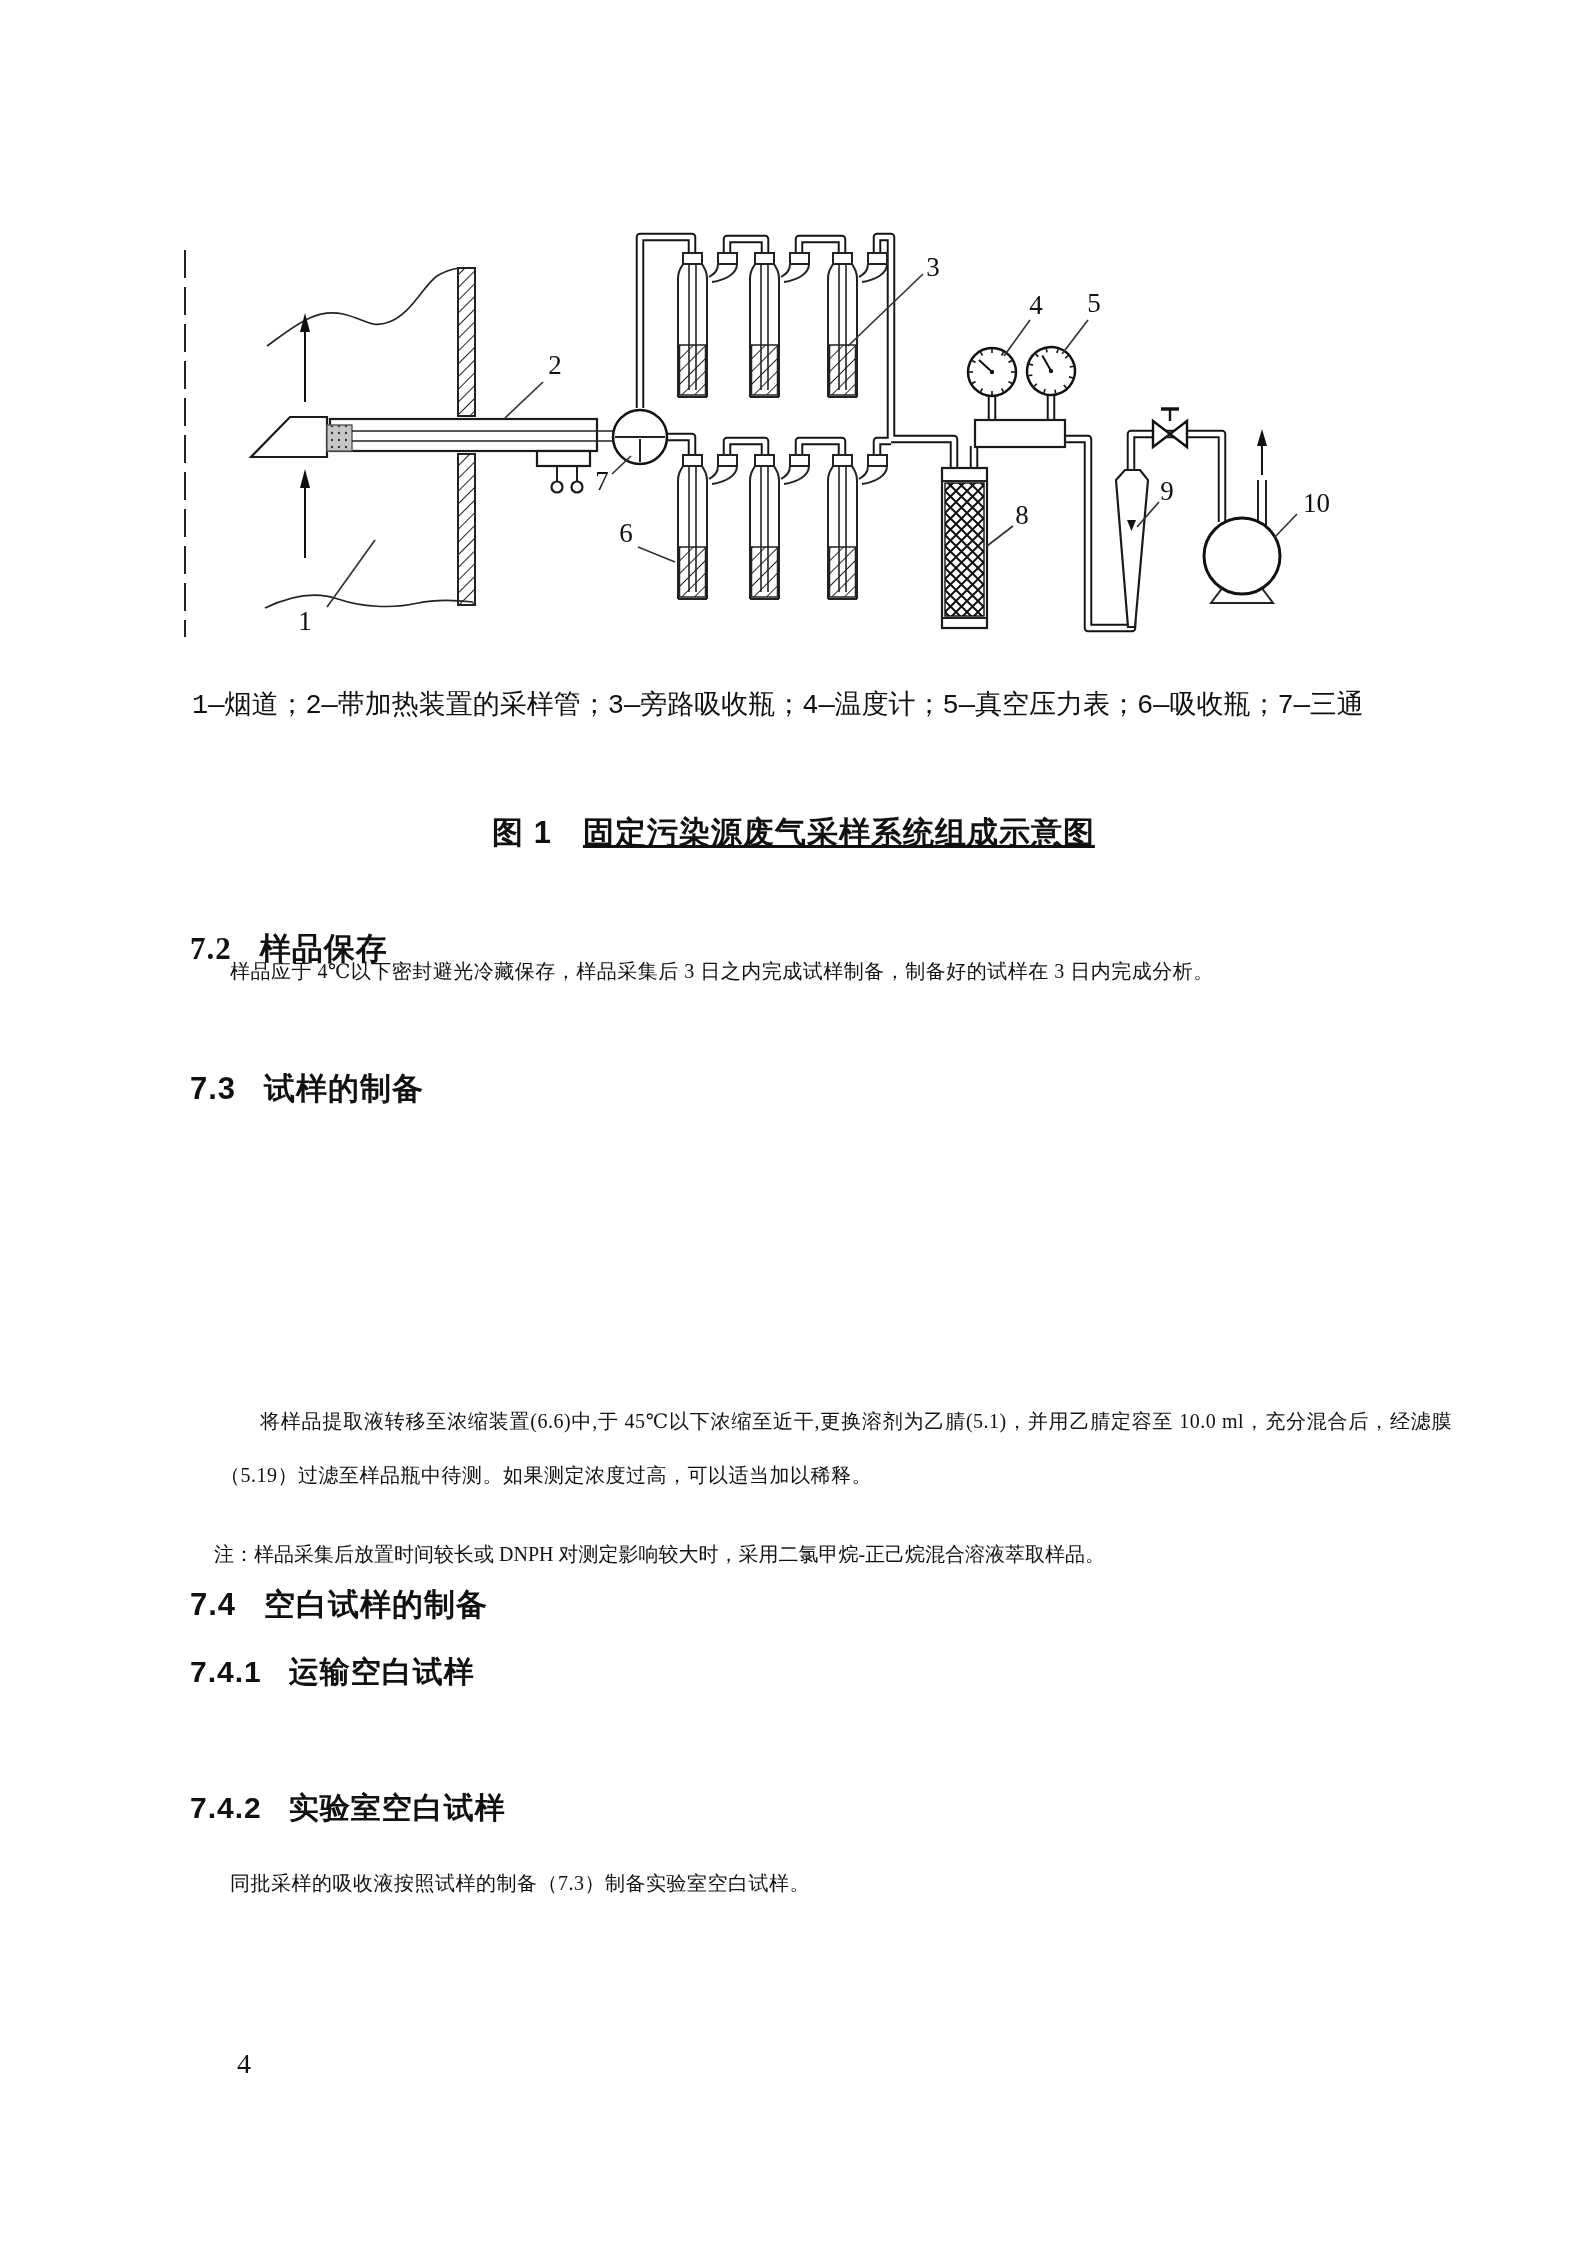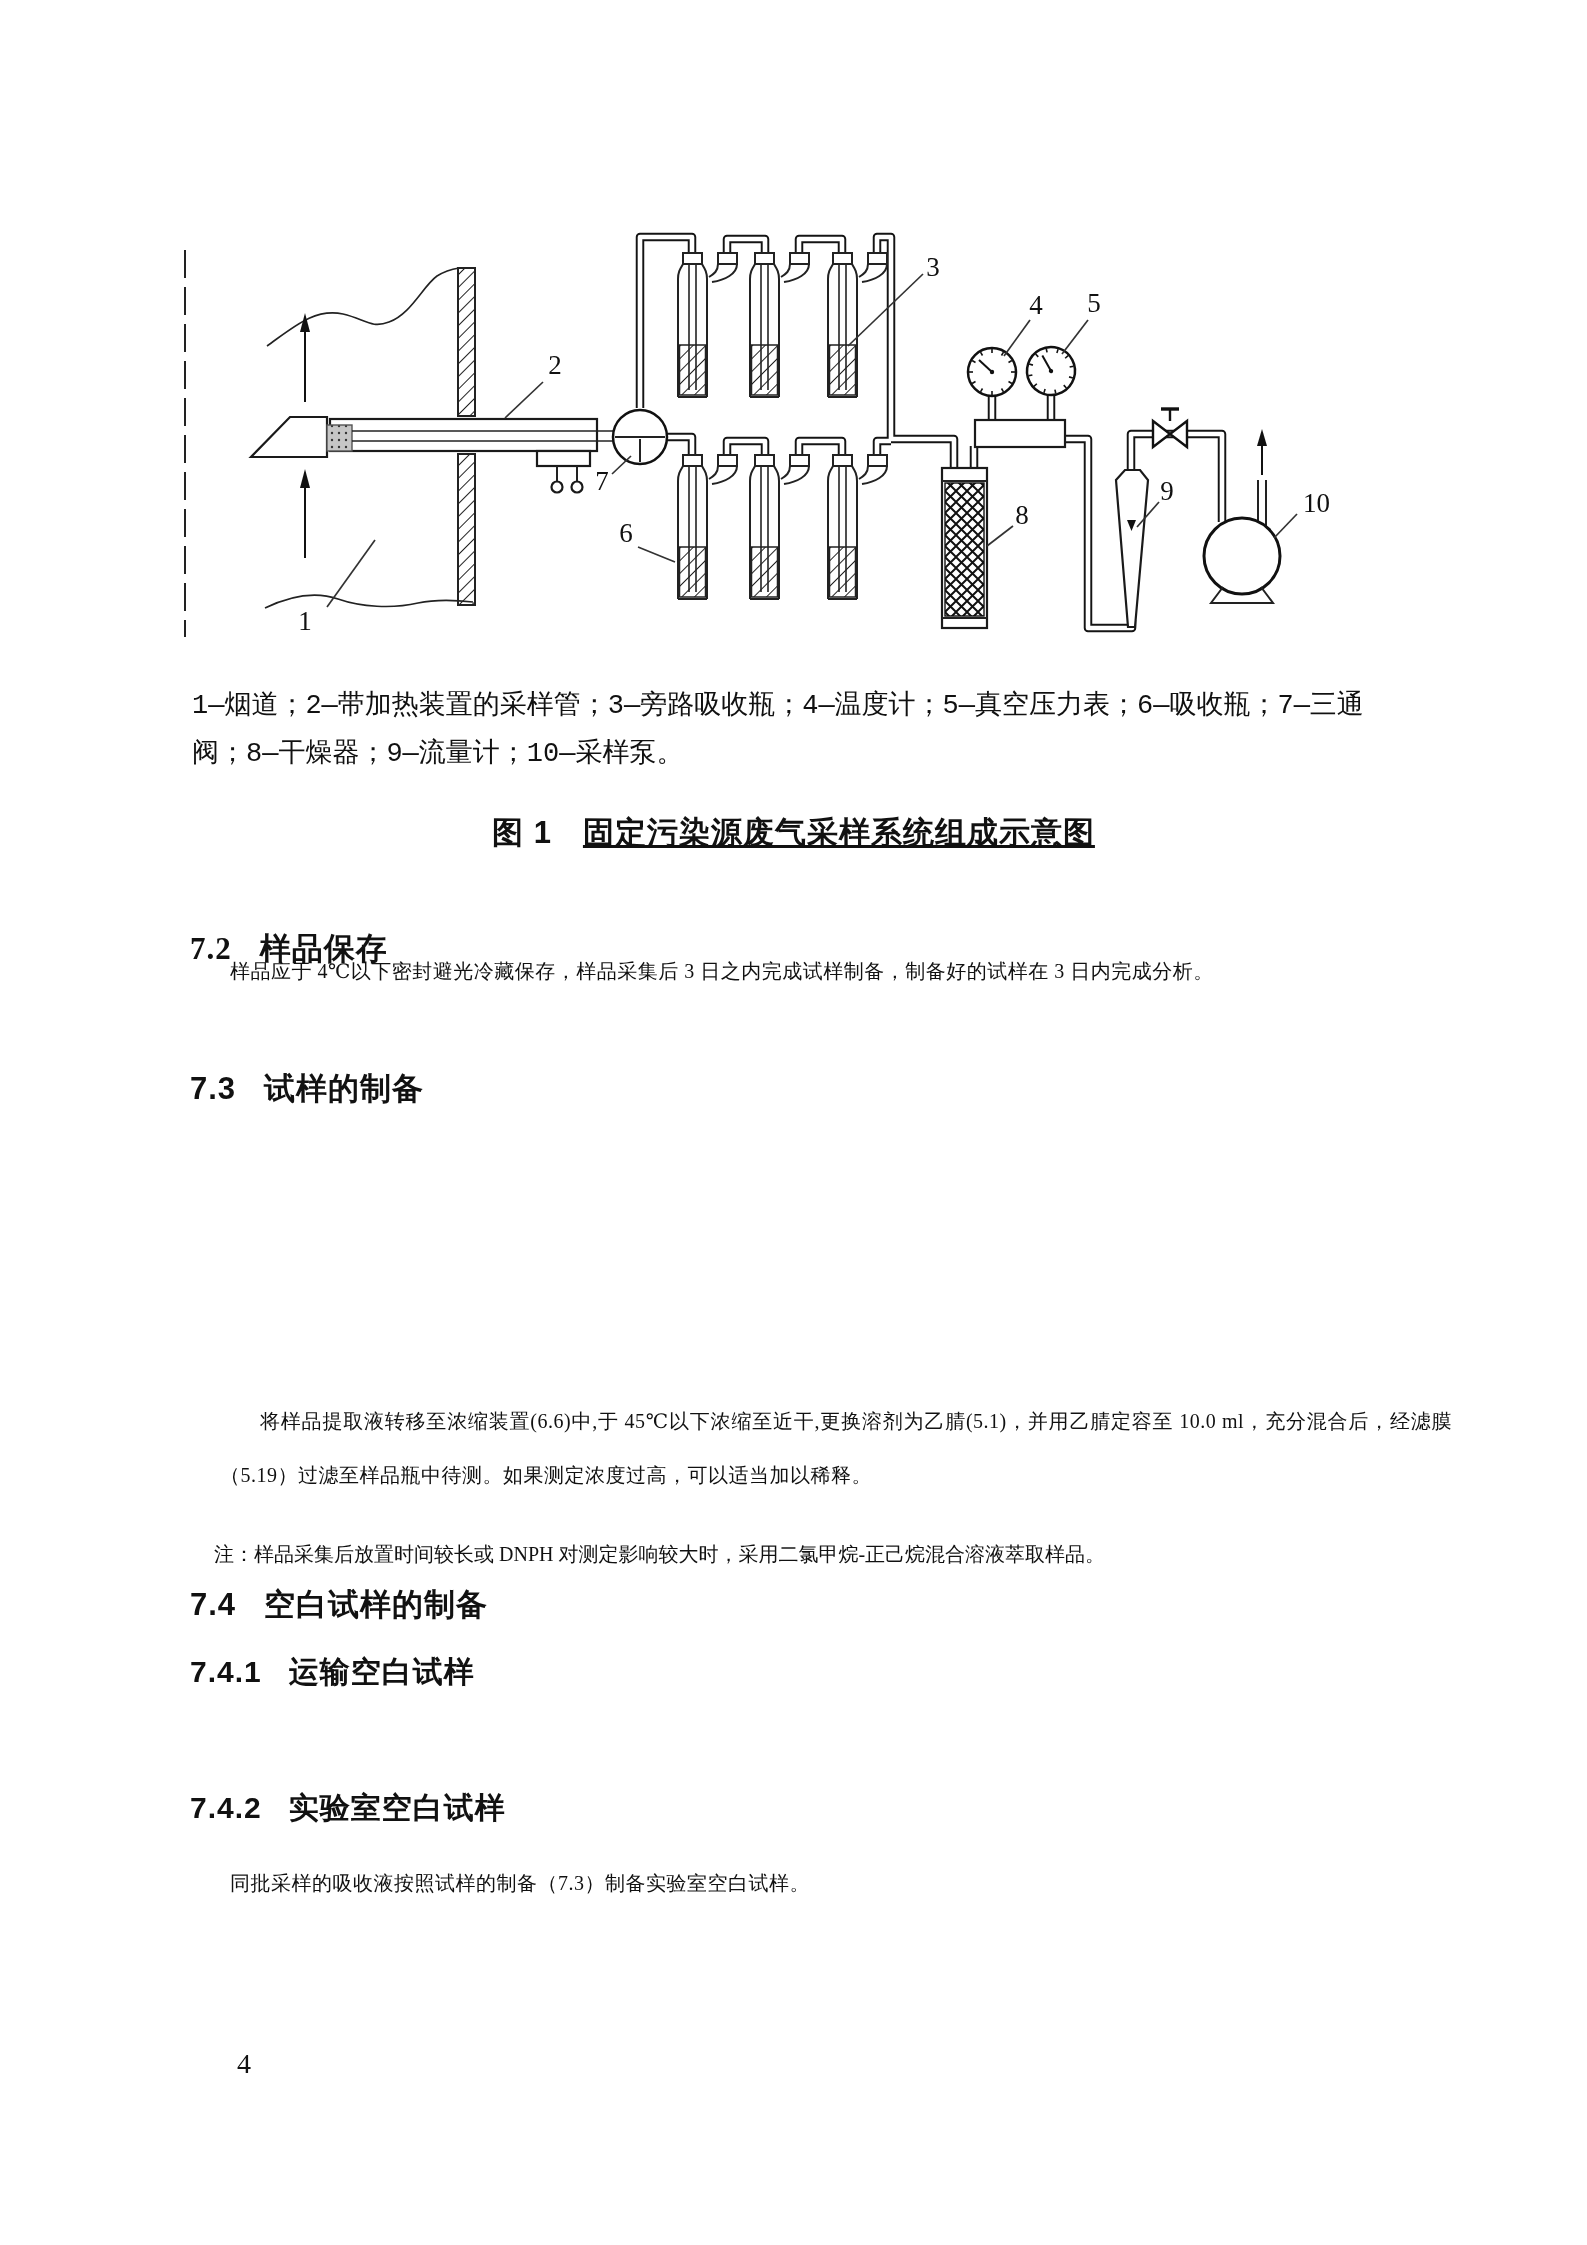--- a/index.html
+++ b/index.html
@@ -228,21 +228,20 @@
     <text class="lbl" x="451" y="392" text-anchor="middle">6</text>
     <text class="lbl" x="427" y="340" text-anchor="middle">7</text>
     <text class="lbl" x="847" y="374" text-anchor="middle">8</text>
     <text class="lbl" x="992" y="350" text-anchor="middle">9</text>
     <text class="lbl" x="1128" y="362">10</text>
   </svg>
   </div>
 
   <div class="abs serif legend" style="left:192px;top:682px;font-family:Liberation Mono, monospace;">
     <div>1—烟道；2—带加热装置的采样管；3—旁路吸收瓶；4—温度计；5—真空压力表；6—吸收瓶；7—三通</div>
-    <div>阀；8—干燥器；9—流量计；10—采样泵。</div>
   </div>
 
   <div class="abs hei caption" style="top:812px;">
     <span>图 1</span><span class="cap-title">固定污染源废气采样系统组成示意图</span>
   </div>
 
   <div class="abs hei heading" style="left:190px;top:928px;font-family:Liberation Serif, serif;">
     <span class="num">7.2</span><span>样品保存</span>
   </div>
   <div class="abs serif body-par" style="left:190px;top:944px;">样品应于 4℃以下密封避光冷藏保存，样品采集后 3 日之内完成试样制备，制备好的试样在 3 日内完成分析。</div>

